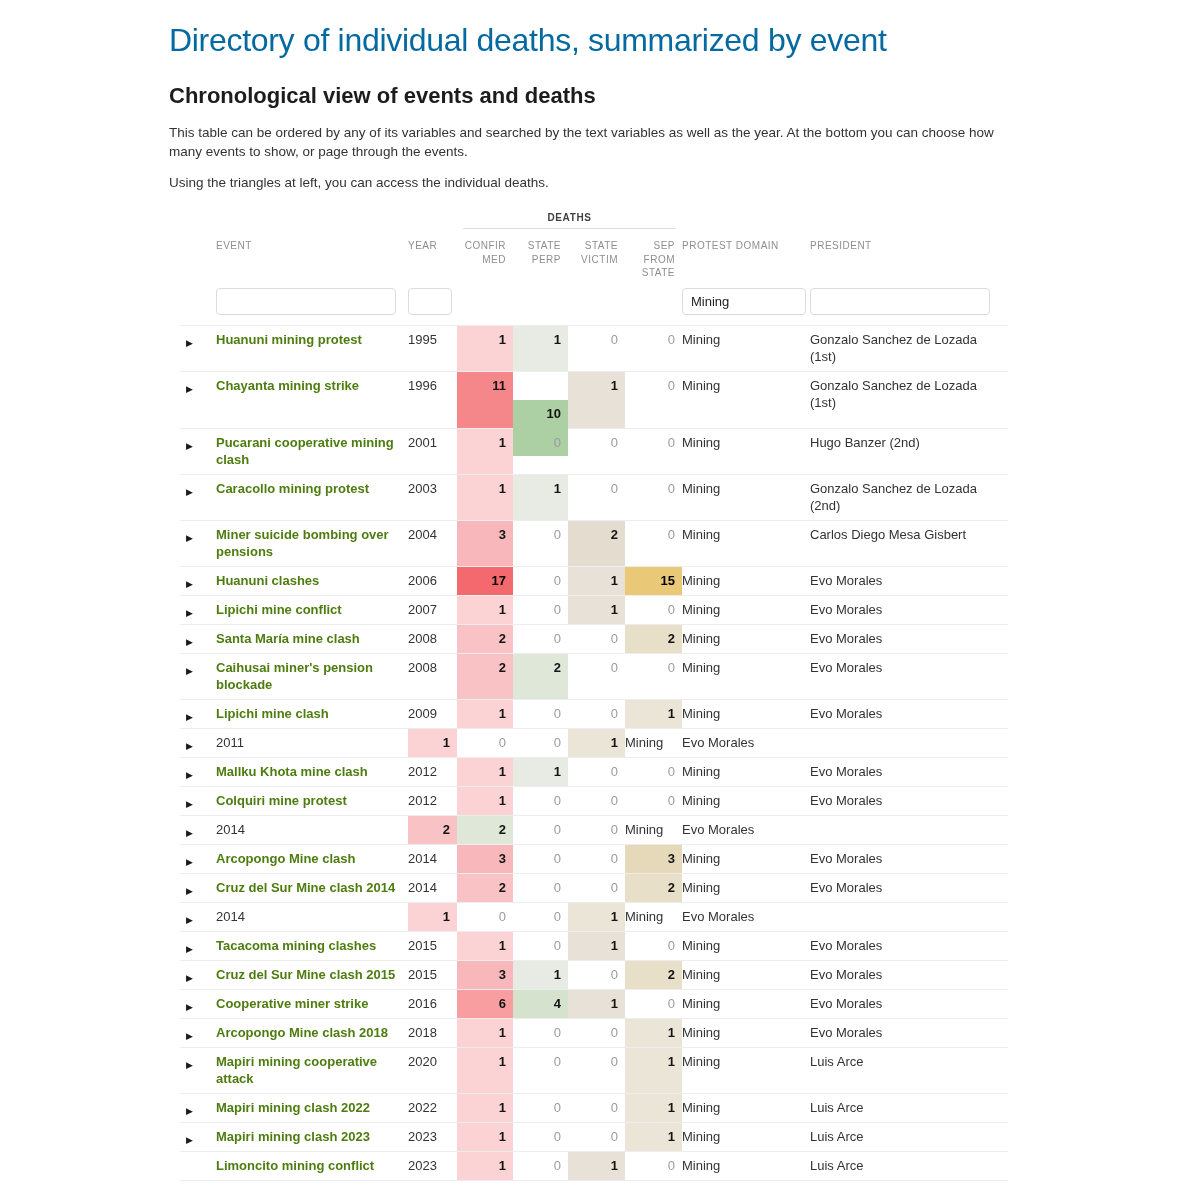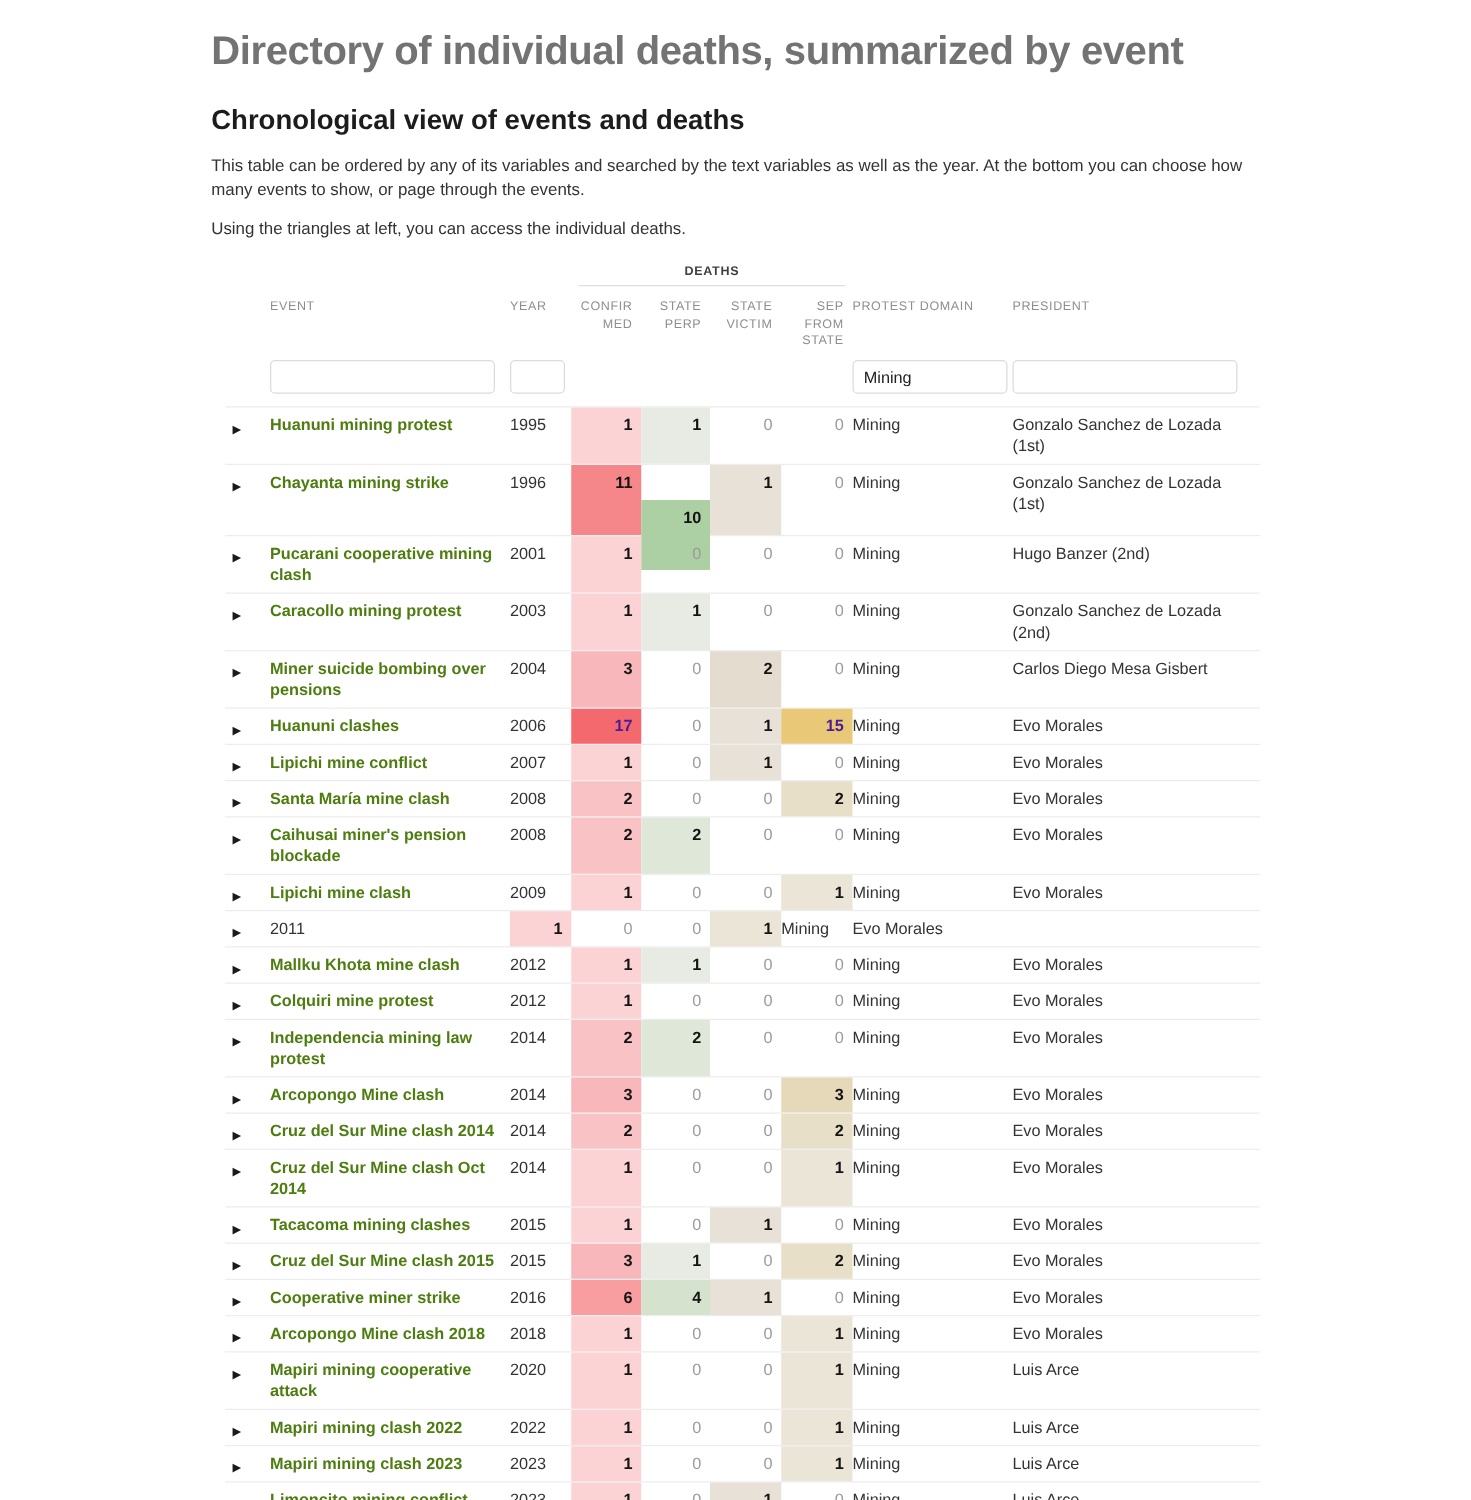--- a/index.html
+++ b/index.html
@@ -5,21 +5,21 @@
   * { box-sizing: border-box; margin: 0; padding: 0; }
   html, body { background: #ffffff; }
   body {
     width: 1177px; min-height: 1200px;
     font-family: "Liberation Sans", "DejaVu Sans", sans-serif;
     color: #333;
   }
   .content { padding: 16px 169px 30px 169px; }
 
   .page-title {
-    font-size: 32px; font-weight: 700; color: #737373;
+    font-size: 32px; font-weight: 400; color: #0369a1;
     letter-spacing: -0.3px; margin-top: 6px;
   }
   .section-title {
     font-size: 22px; font-weight: 700; color: #1c1c1c;
     margin-top: 24px;
   }
   .intro { font-size: 13.5px; line-height: 1.42; color: #333; margin-top: 14px; max-width: 840px; }
   .intro + .intro { margin-top: 12px; }
 
   
@@ -59,21 +59,21 @@
   .cell.expander { padding: 7px 0 0 6px; }
   .expand-icon { font-size: 9px; color: #1a1a1a; cursor: pointer; display: inline-block; }
   .cell.event { font-weight: 700; color: #4d7c0f; }
   .cell.year, .cell.domain, .cell.president { color: #333; }
   .cell.num {
     text-align: right; padding-right: 7px; padding-left: 0;
     align-self: stretch; height: 100%;
   }
   .cell.num.zero { color: #9b9b9b; }
   .cell.num.val { color: #141414; font-weight: 700; }
-  .cell.num.light { color: #4c1d95; }
+  .cell.num.light { color: #000000; }
 </style>
 </head>
 <body>
 
 <div class="content">
   <h1 class="page-title">Directory of individual deaths, summarized by event</h1>
   <h2 class="section-title">Chronological view of events and deaths</h2>
   <p class="intro">This table can be ordered by any of its variables and searched by the text variables as well as the year. At the bottom you can choose how many events to show, or page through the events.</p>
   <p class="intro">Using the triangles at left, you can access the individual deaths.</p>
 
@@ -263,21 +263,20 @@
     <div class="cell num val" style="background: rgb(251, 211, 213);">1</div>
     <div class="cell num zero">0</div>
     <div class="cell num zero">0</div>
     <div class="cell num zero">0</div>
     <div class="cell domain">Mining</div>
     <div class="cell president">Evo Morales</div>
   </div>
 
   <div class="grid row">
     <div class="cell expander"><span class="expand-icon">▶</span></div>
-    <div class="cell event">Independencia mining law protest</div>
     <div class="cell year">2014</div>
     <div class="cell num val" style="background: rgb(249, 195, 198);">2</div>
     <div class="cell num val" style="background: rgb(223, 231, 217);">2</div>
     <div class="cell num zero">0</div>
     <div class="cell num zero">0</div>
     <div class="cell domain">Mining</div>
     <div class="cell president">Evo Morales</div>
   </div>
 
   <div class="grid row">
@@ -299,21 +298,20 @@
     <div class="cell num val" style="background: rgb(249, 195, 198);">2</div>
     <div class="cell num zero">0</div>
     <div class="cell num zero">0</div>
     <div class="cell num val" style="background: rgb(232, 223, 200);">2</div>
     <div class="cell domain">Mining</div>
     <div class="cell president">Evo Morales</div>
   </div>
 
   <div class="grid row">
     <div class="cell expander"><span class="expand-icon">▶</span></div>
-    <div class="cell event">Cruz del Sur Mine clash Oct 2014</div>
     <div class="cell year">2014</div>
     <div class="cell num val" style="background: rgb(251, 211, 213);">1</div>
     <div class="cell num zero">0</div>
     <div class="cell num zero">0</div>
     <div class="cell num val" style="background: rgb(235, 229, 216);">1</div>
     <div class="cell domain">Mining</div>
     <div class="cell president">Evo Morales</div>
   </div>
 
   <div class="grid row">

